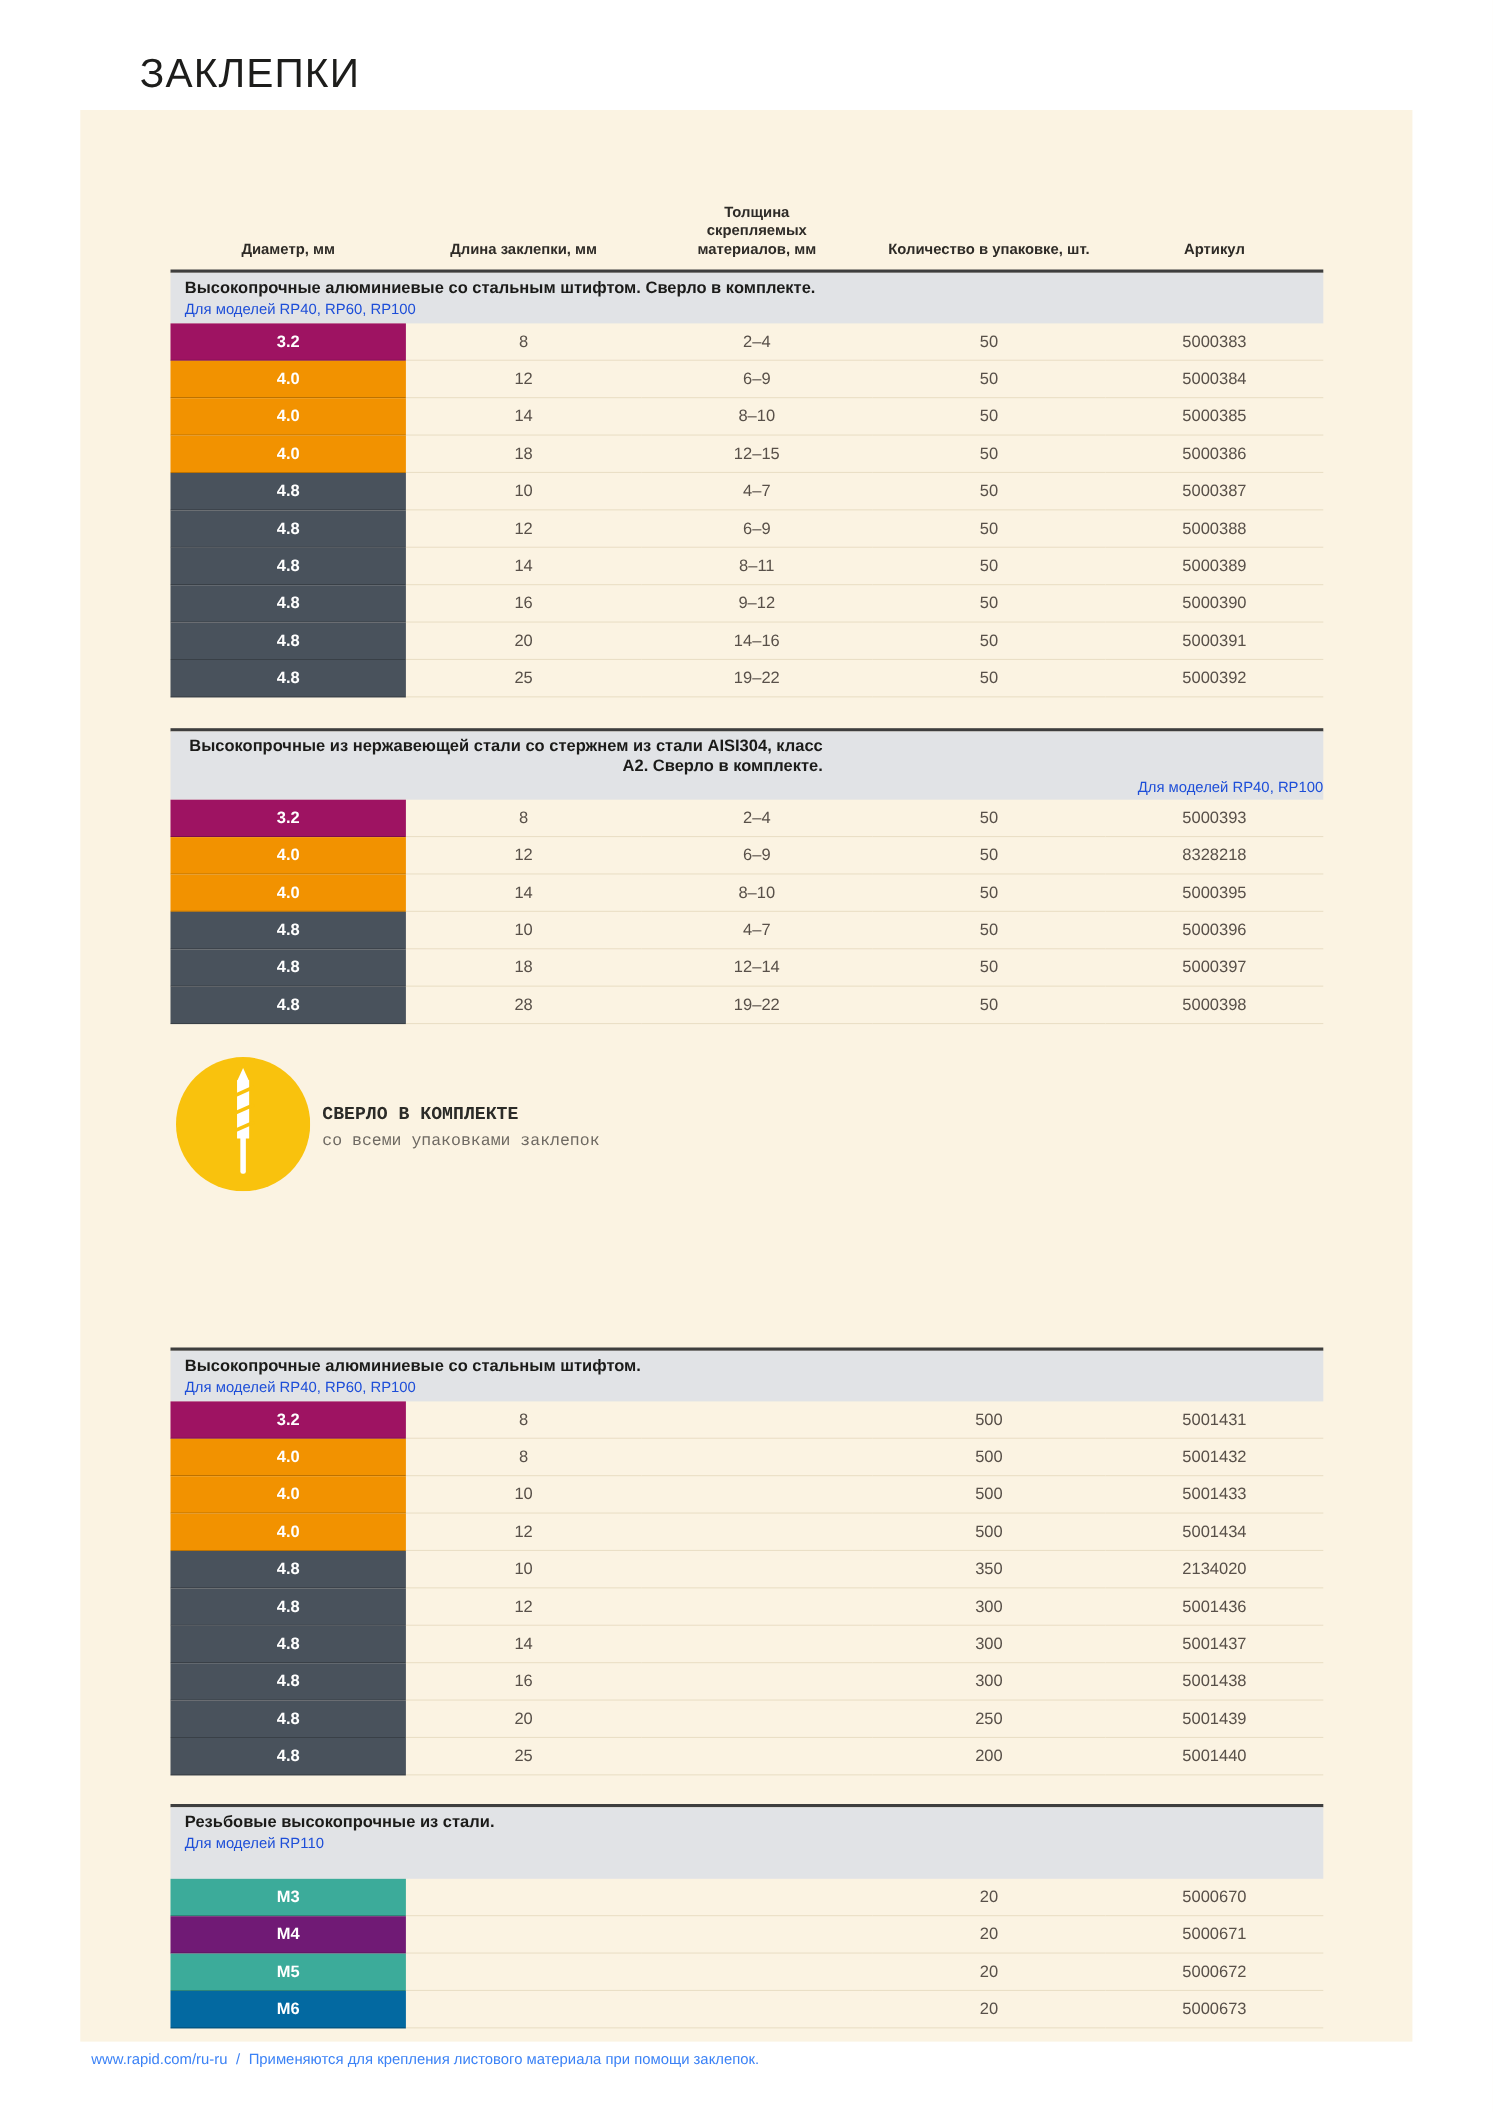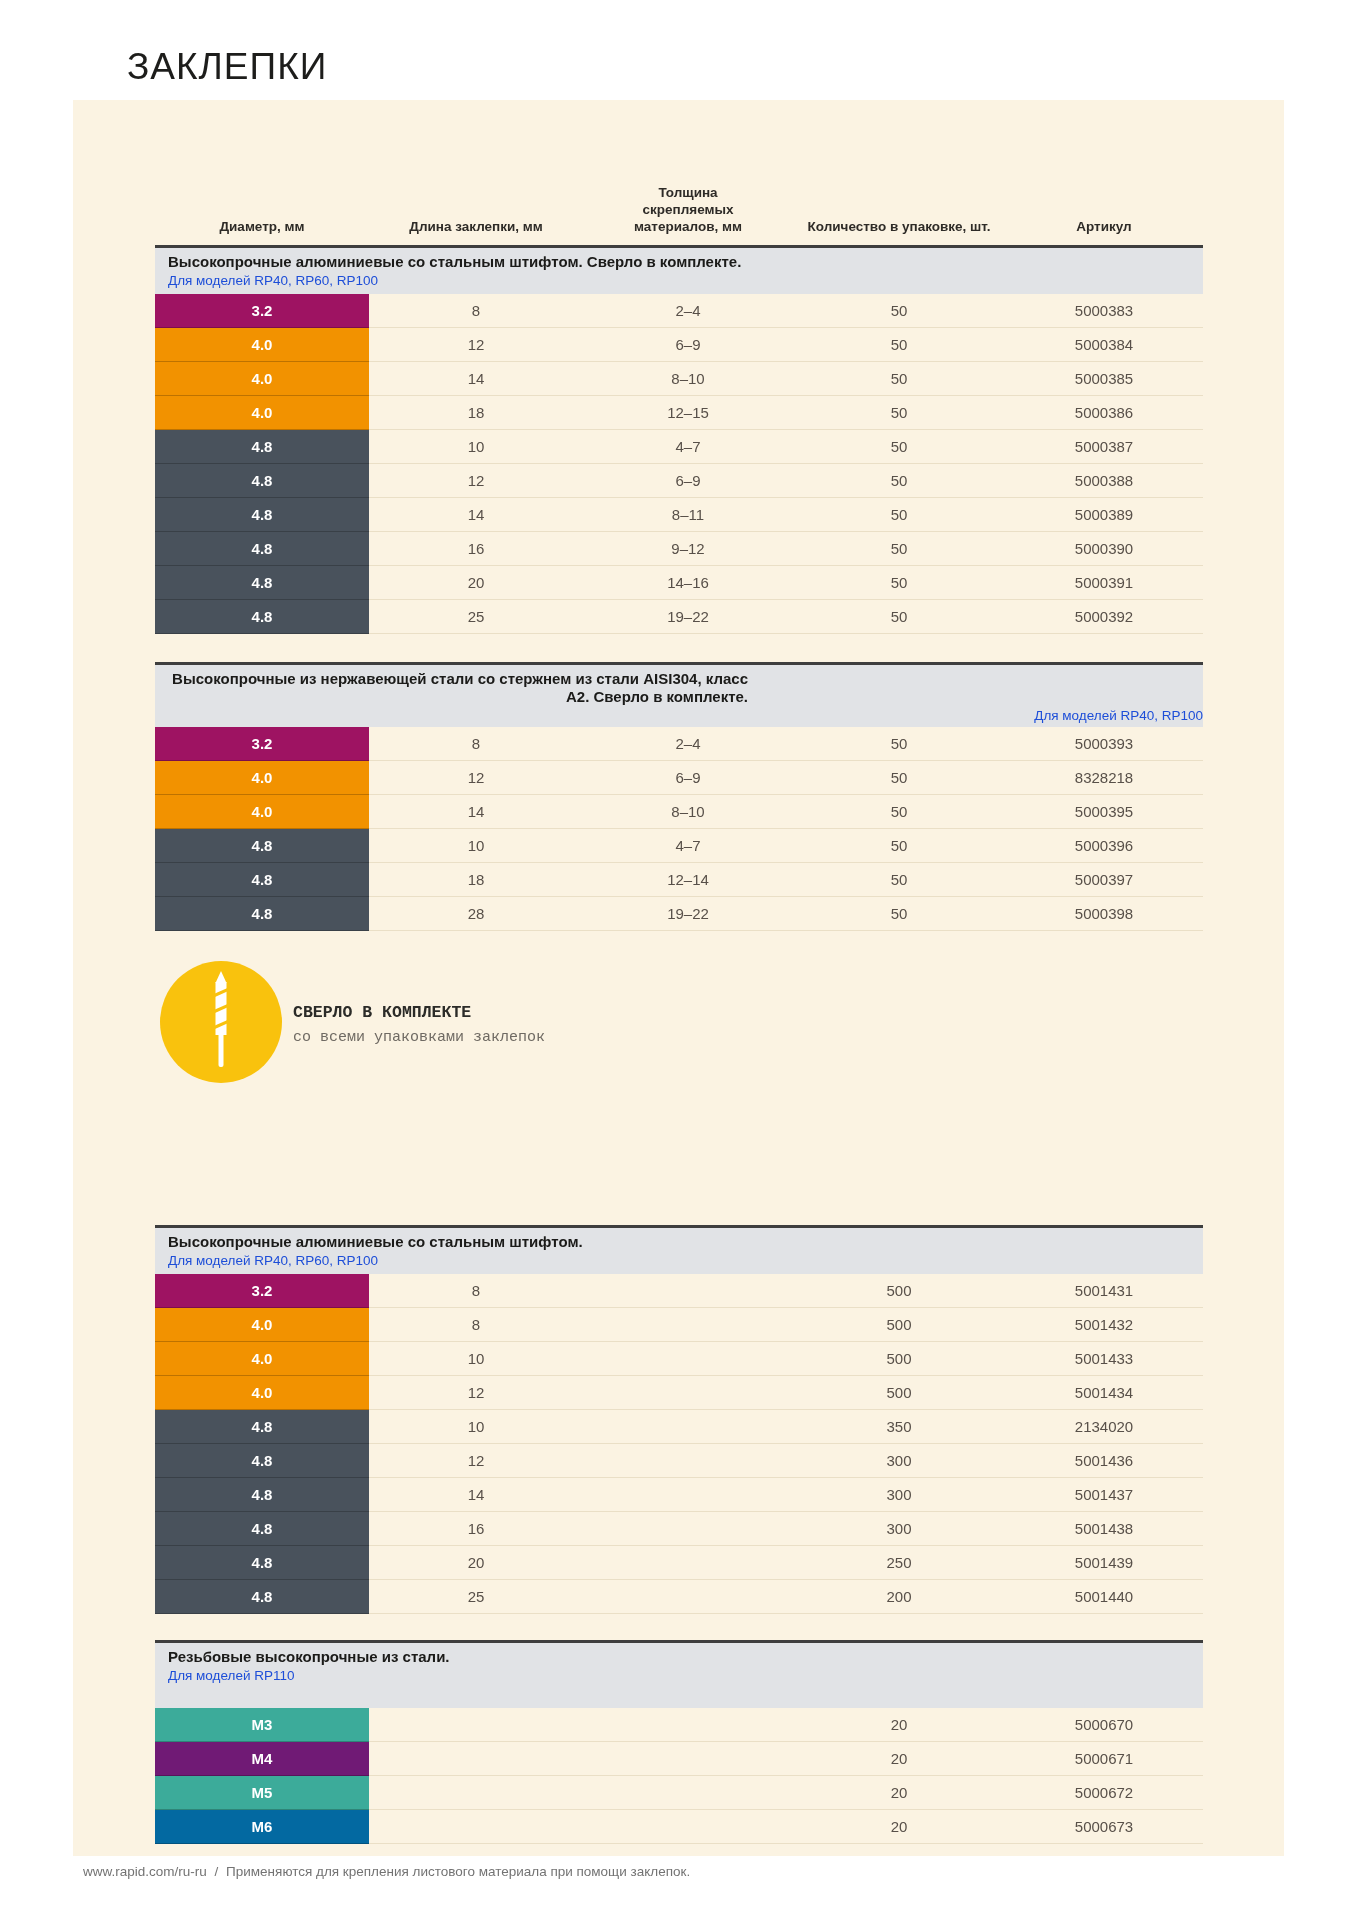--- a/index.html
+++ b/index.html
@@ -47,21 +47,21 @@
 
   .sec2{margin-top:28px;}
   .badge{display:flex;margin-top:30px;margin-left:5px;}
   .badge-text{margin-left:11px;padding-top:42px;font-family:Liberation Mono, monospace;}
   .badge-title{font-size:16.5px;font-weight:bold;color:#2b2b28;}
   .badge-sub{font-size:15px;color:#6f6a63;margin-top:7px;}
   .sec3{margin-top:142px;}
   .sec4{margin-top:26px;}
 
   .footer{
-    position:absolute;left:83px;top:1864px;font-size:13.5px;color:#737373;
+    position:absolute;left:83px;top:1864px;font-size:13.5px;color:#3b82f6;
   }
   .footer span{margin-right:4px;}
 </style>
 </head>
 <body>
 
 <h1 class="page-title">ЗАКЛЕПКИ</h1>
 
 <div class="panel">
   <div class="content">

